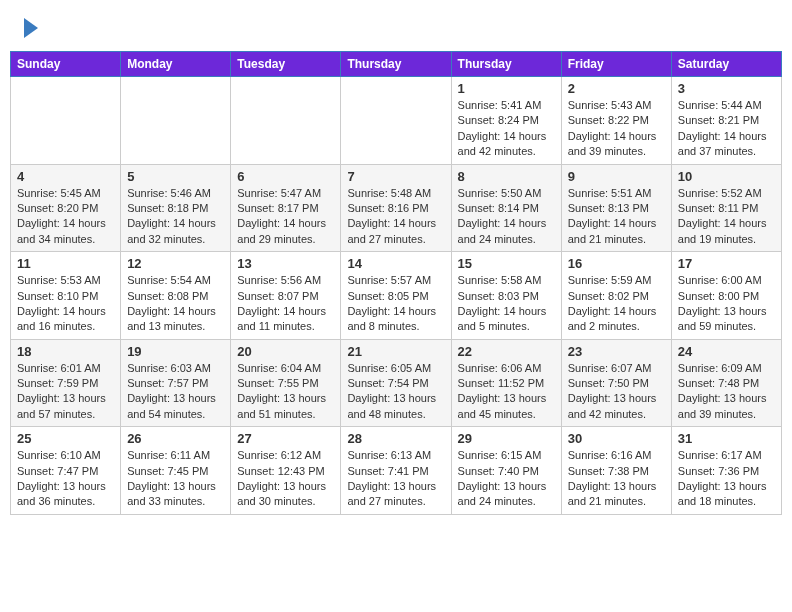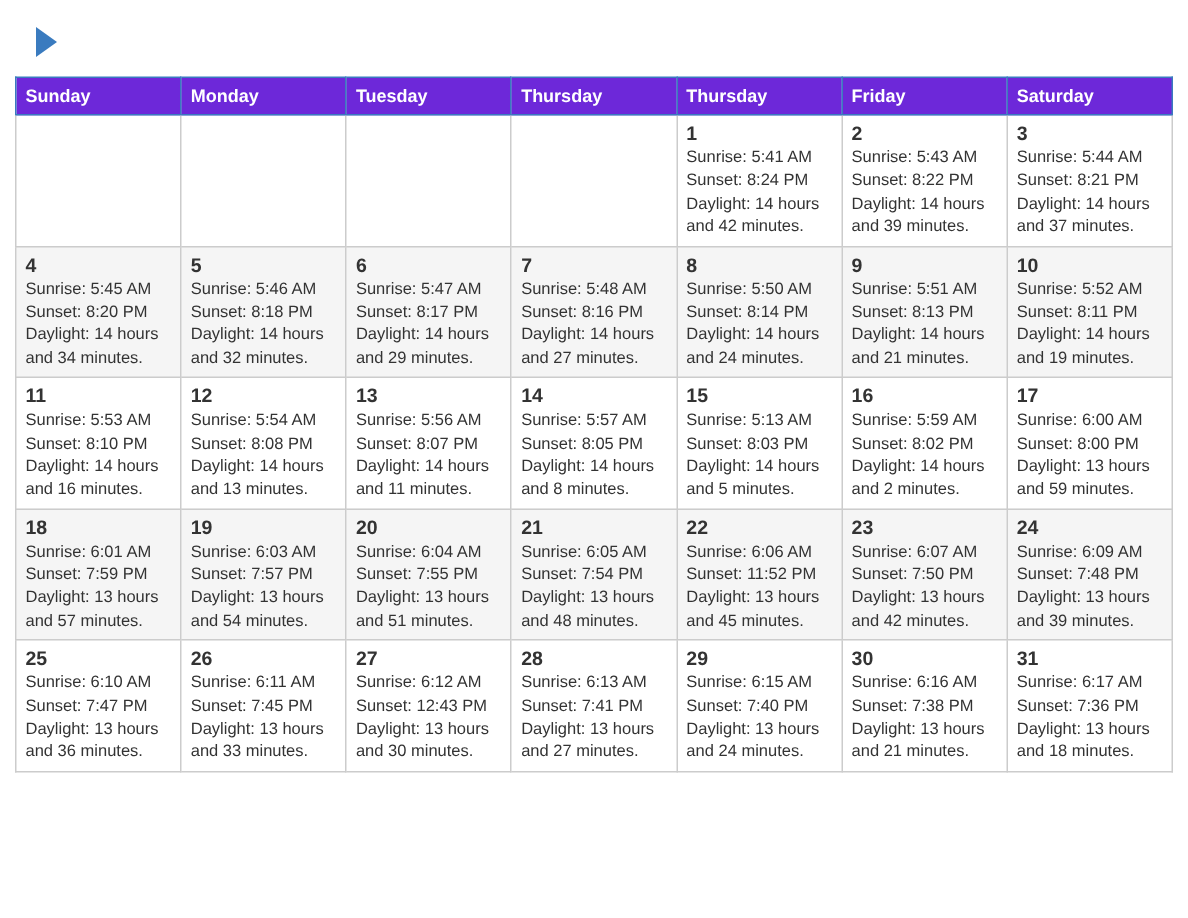--- a/index.html
+++ b/index.html
@@ -245,21 +245,21 @@
         </td>
         <td>
           <span class="day-number">14</span>
           <div class="day-info">Sunrise: 5:57 AM
 Sunset: 8:05 PM
 Daylight: 14 hours
 and 8 minutes.</div>
         </td>
         <td>
           <span class="day-number">15</span>
-          <div class="day-info">Sunrise: 5:13 AM
+          <div class="day-info">Sunrise: 5:58 AM
 Sunset: 8:03 PM
 Daylight: 14 hours
 and 5 minutes.</div>
         </td>
         <td>
           <span class="day-number">16</span>
           <div class="day-info">Sunrise: 5:59 AM
 Sunset: 8:02 PM
 Daylight: 14 hours
 and 2 minutes.</div>

